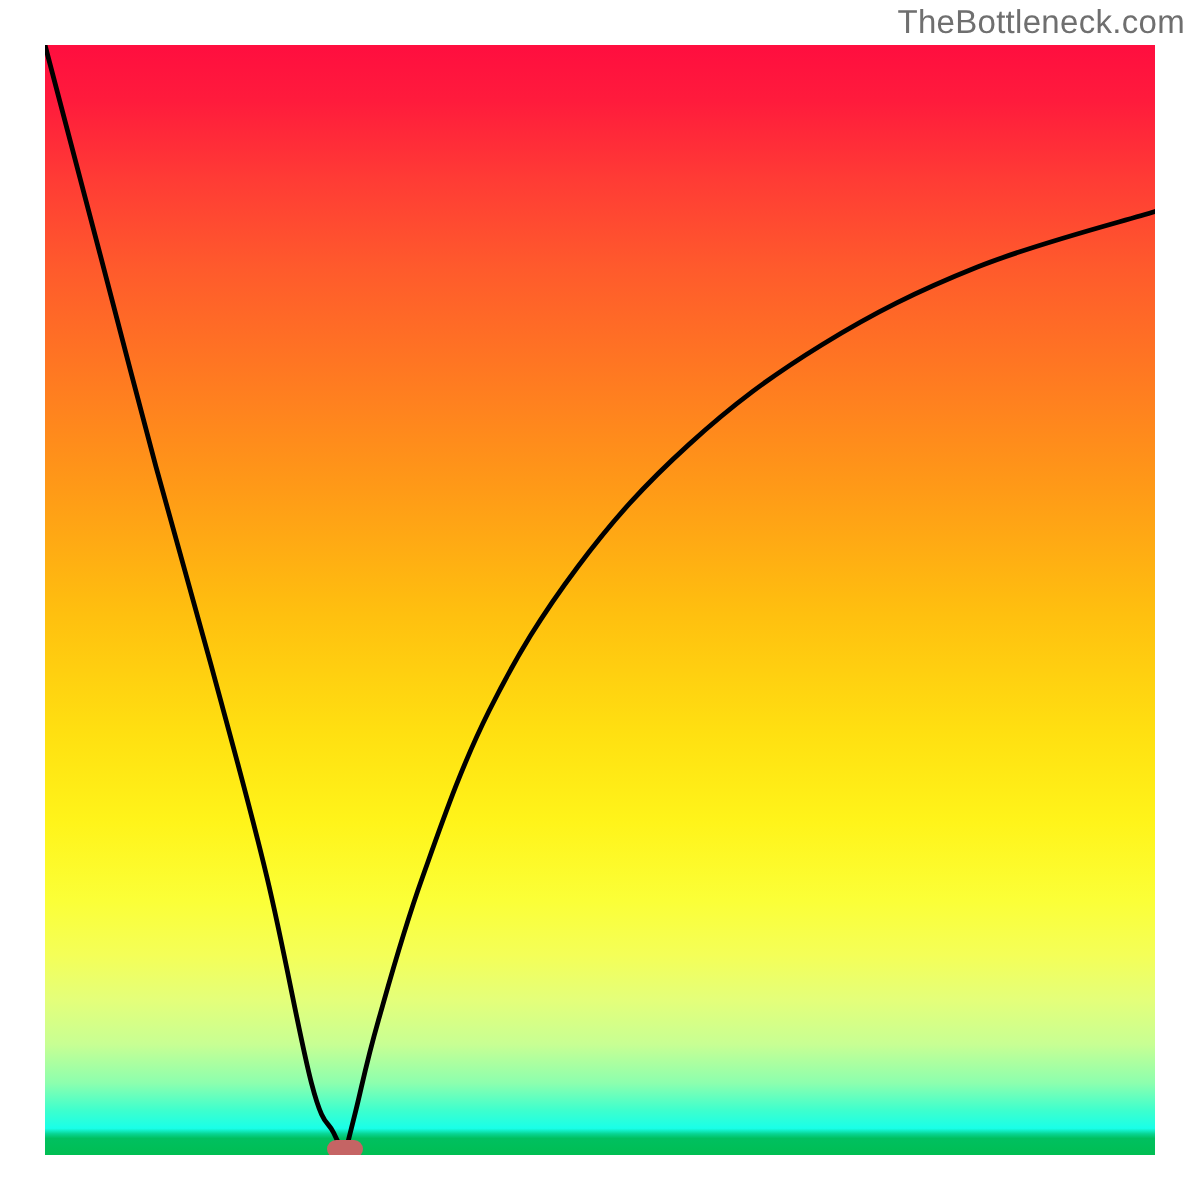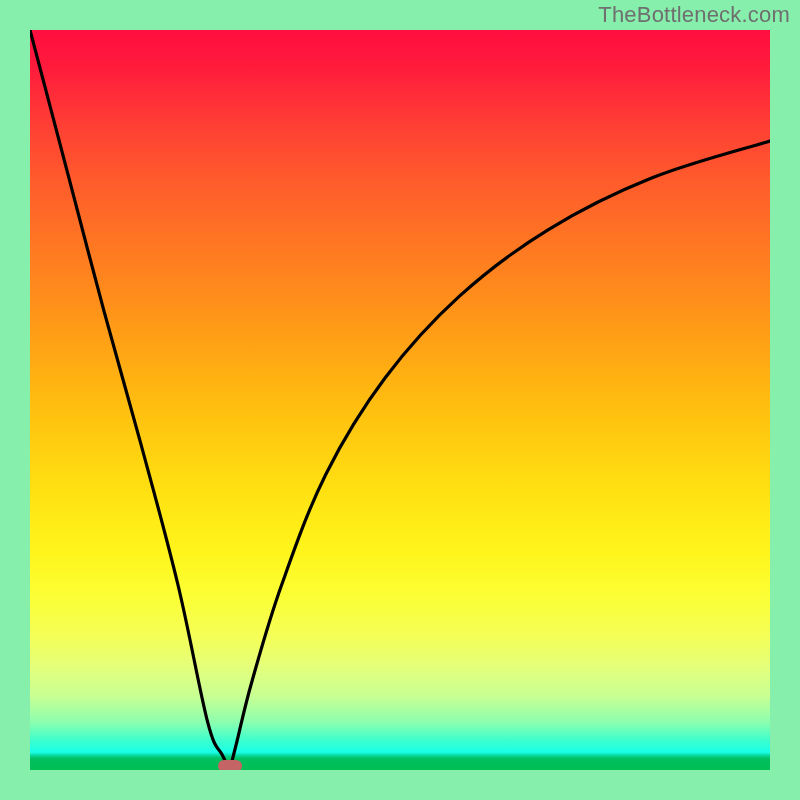--- a/index.html
+++ b/index.html
@@ -8,21 +8,21 @@
     width: 800px;
     height: 800px;
     overflow: hidden;
     background: #000;
     font-family: Arial, Helvetica, sans-serif;
   }
   .frame {
     position: relative;
     width: 800px;
     height: 800px;
-    background: #86efac;
+    background: #ffffff;
   }
   .watermark {
     position: absolute;
     top: 2px;
     right: 10px;
     color: #6f6f6f;
     font-size: 22px;
     font-weight: 500;
     letter-spacing: 0.2px;
     z-index: 10;

